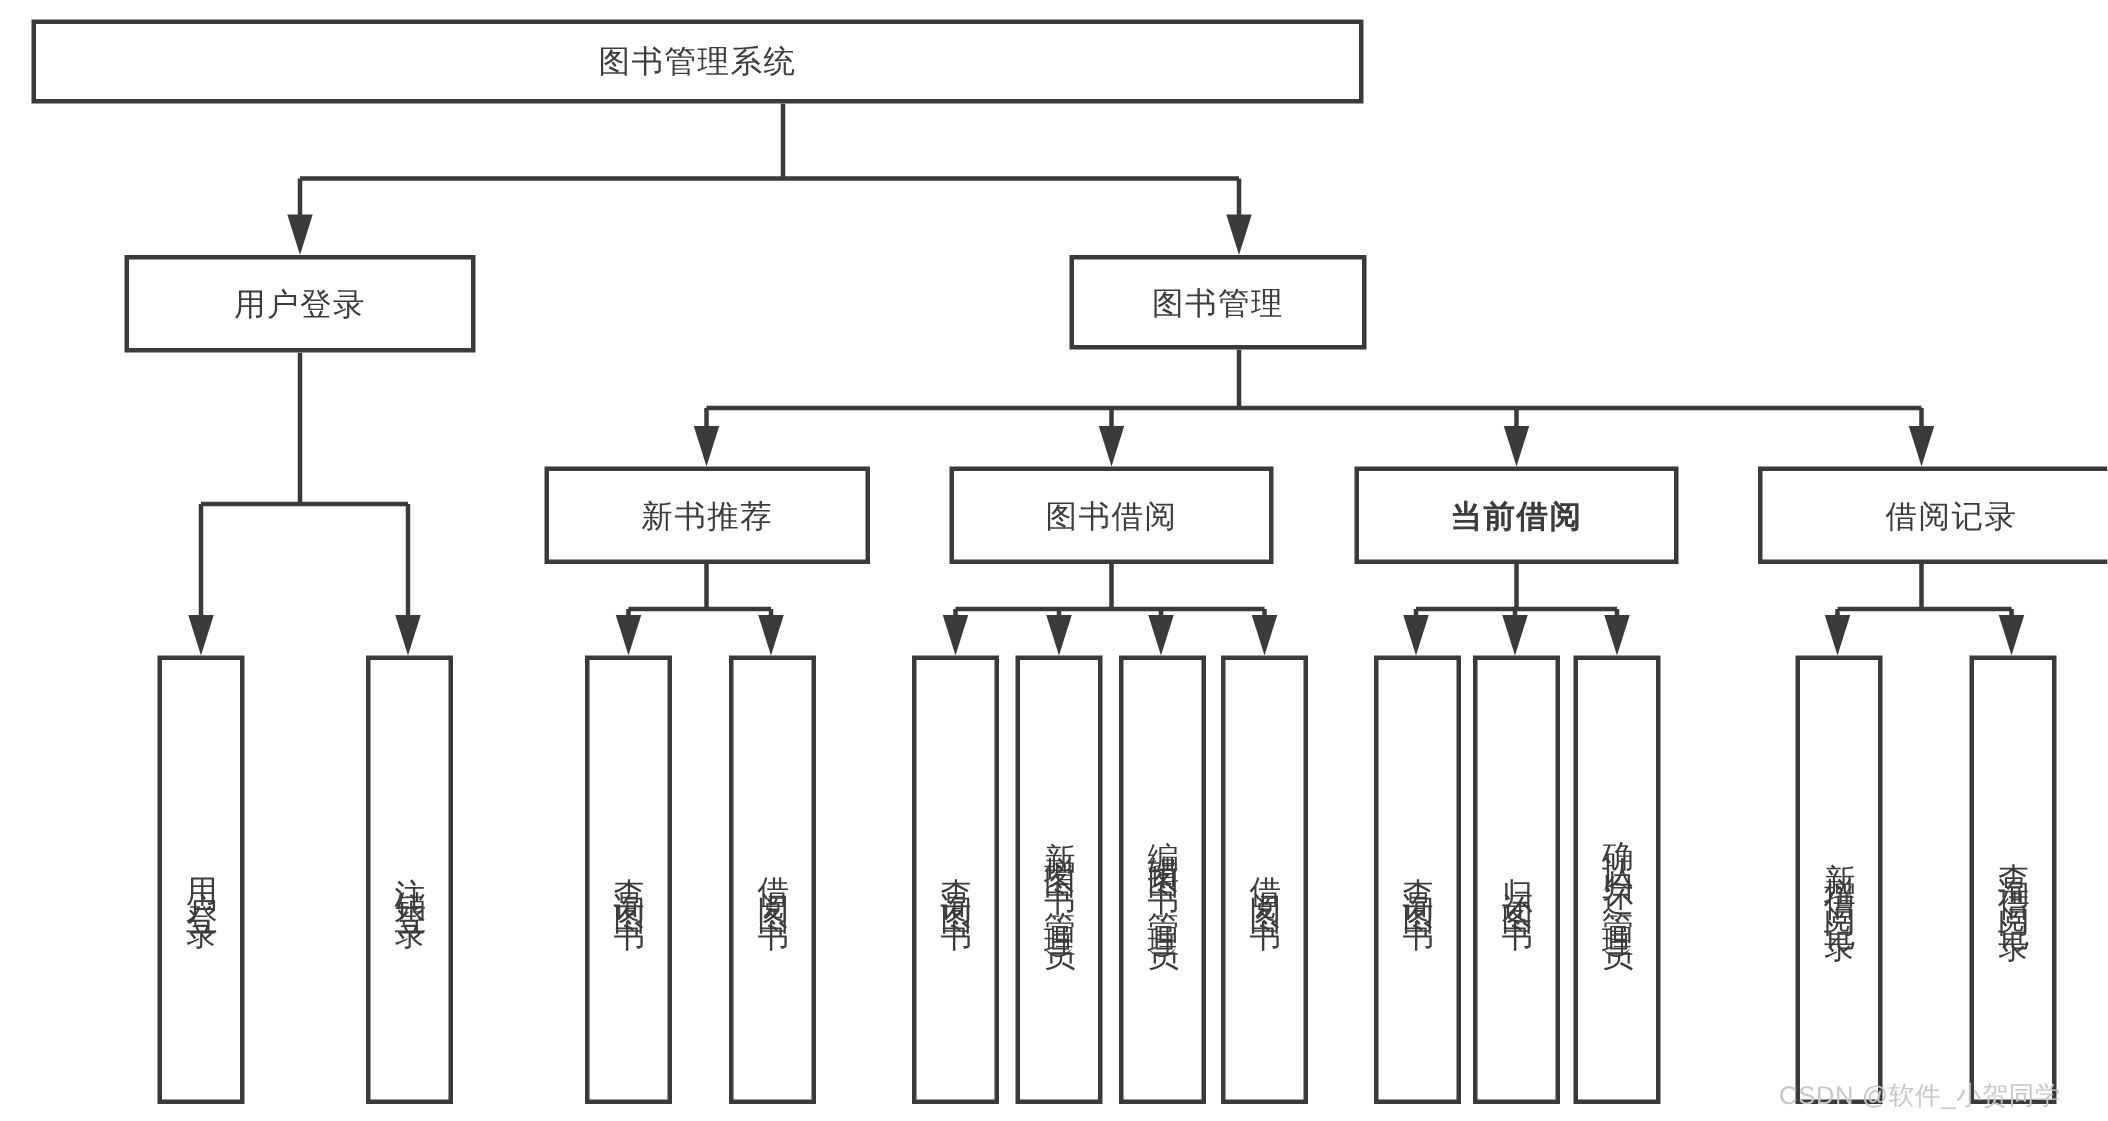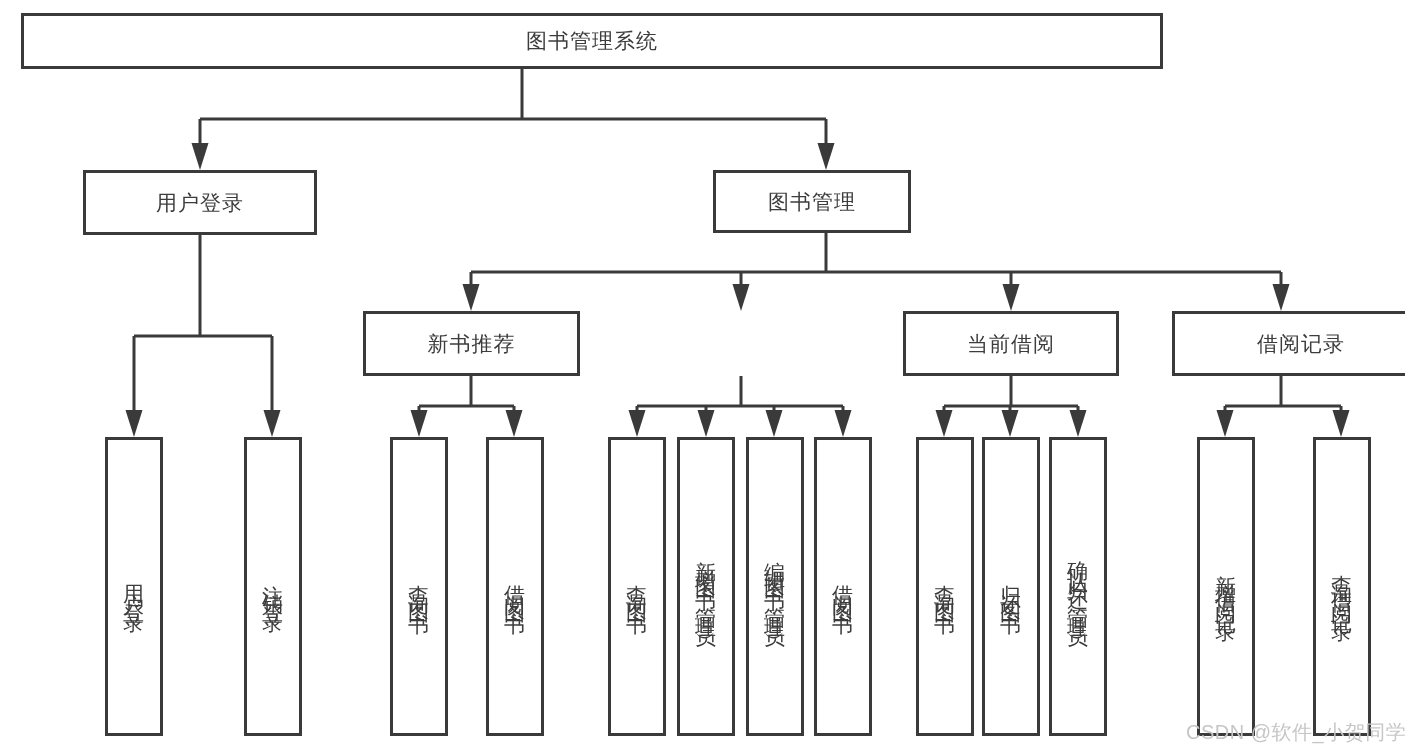--- a/index.html
+++ b/index.html
@@ -13,21 +13,21 @@
     display:flex;align-items:center;justify-content:center;
     color:#3c3c3c;font-size:21px;letter-spacing:1px;white-space:nowrap;
   }
   .leaf{letter-spacing:0;}
   .leaf .vtext{
     writing-mode:vertical-rl;text-orientation:mixed;
     letter-spacing:0.45em;line-height:1;font-size:21px;color:#3c3c3c;
   }
   .watermark{
     position:absolute;left:1186px;top:719px;width:215px;
-    font-size:20px;color:#c6c6c6;letter-spacing:0.5px;white-space:nowrap;
+    font-size:17px;color:#c6c6c6;letter-spacing:0.5px;white-space:nowrap;
   }
 </style>
 </head>
 <body>
 
 <div class="stage">
 
   <svg class="connector-layer" width="1405" height="747" viewBox="0 0 1405 747" fill="none" xmlns="http://www.w3.org/2000/svg">
     <g stroke="#3a3a3a" stroke-width="3">
 
@@ -58,35 +58,38 @@
       <polygon points="765.5,410 782.5,410 774,437"></polygon>
       <polygon points="834.5,410 851.5,410 843,437"></polygon>
       <polygon points="935.5,410 952.5,410 944,437"></polygon>
       <polygon points="1001.5,410 1018.5,410 1010,437"></polygon>
       <polygon points="1069.5,410 1086.5,410 1078,437"></polygon>
       <polygon points="1216.5,410 1233.5,410 1225,437"></polygon>
       <polygon points="1332.5,410 1349.5,410 1341,437"></polygon>
     </g>
   </svg>
 
-  <div class="box" style="left:21px;top:13px;width:1142px;height:56px;">
+  <div class="box" style="left:21px;top:13px;width:888px;height:56px;">
     <span>图书管理系统</span>
   </div>
 
   <div class="box" style="left:83px;top:170px;width:234px;height:65px;">
     <span>用户登录</span>
   </div>
   <div class="box" style="left:713px;top:170px;width:198px;height:63px;">
     <span>图书管理</span>
   </div>
 
   <div class="box" style="left:363px;top:311px;width:217px;height:65px;">
     <span>新书推荐</span>
   </div>
-  <div class="box" style="left:903px;top:311px;width:216px;height:65px;">
+  <div class="box" style="left:633px;top:311px;width:216px;height:65px;">
+    <span>图书借阅</span>
+  </div>
+  <div class="box" style="left:903px;top:311px;width:216px;height:65px;font-weight:bold;">
     <span>当前借阅</span>
   </div>
   <div class="box" style="left:1172px;top:311px;width:258px;height:65px;">
     <span>借阅记录</span>
   </div>
 
   <div class="box leaf" style="left:105px;top:437px;width:58px;height:299px;">
     <span class="vtext">用户登录</span>
   </div>
   <div class="box leaf" style="left:244px;top:437px;width:58px;height:299px;">

